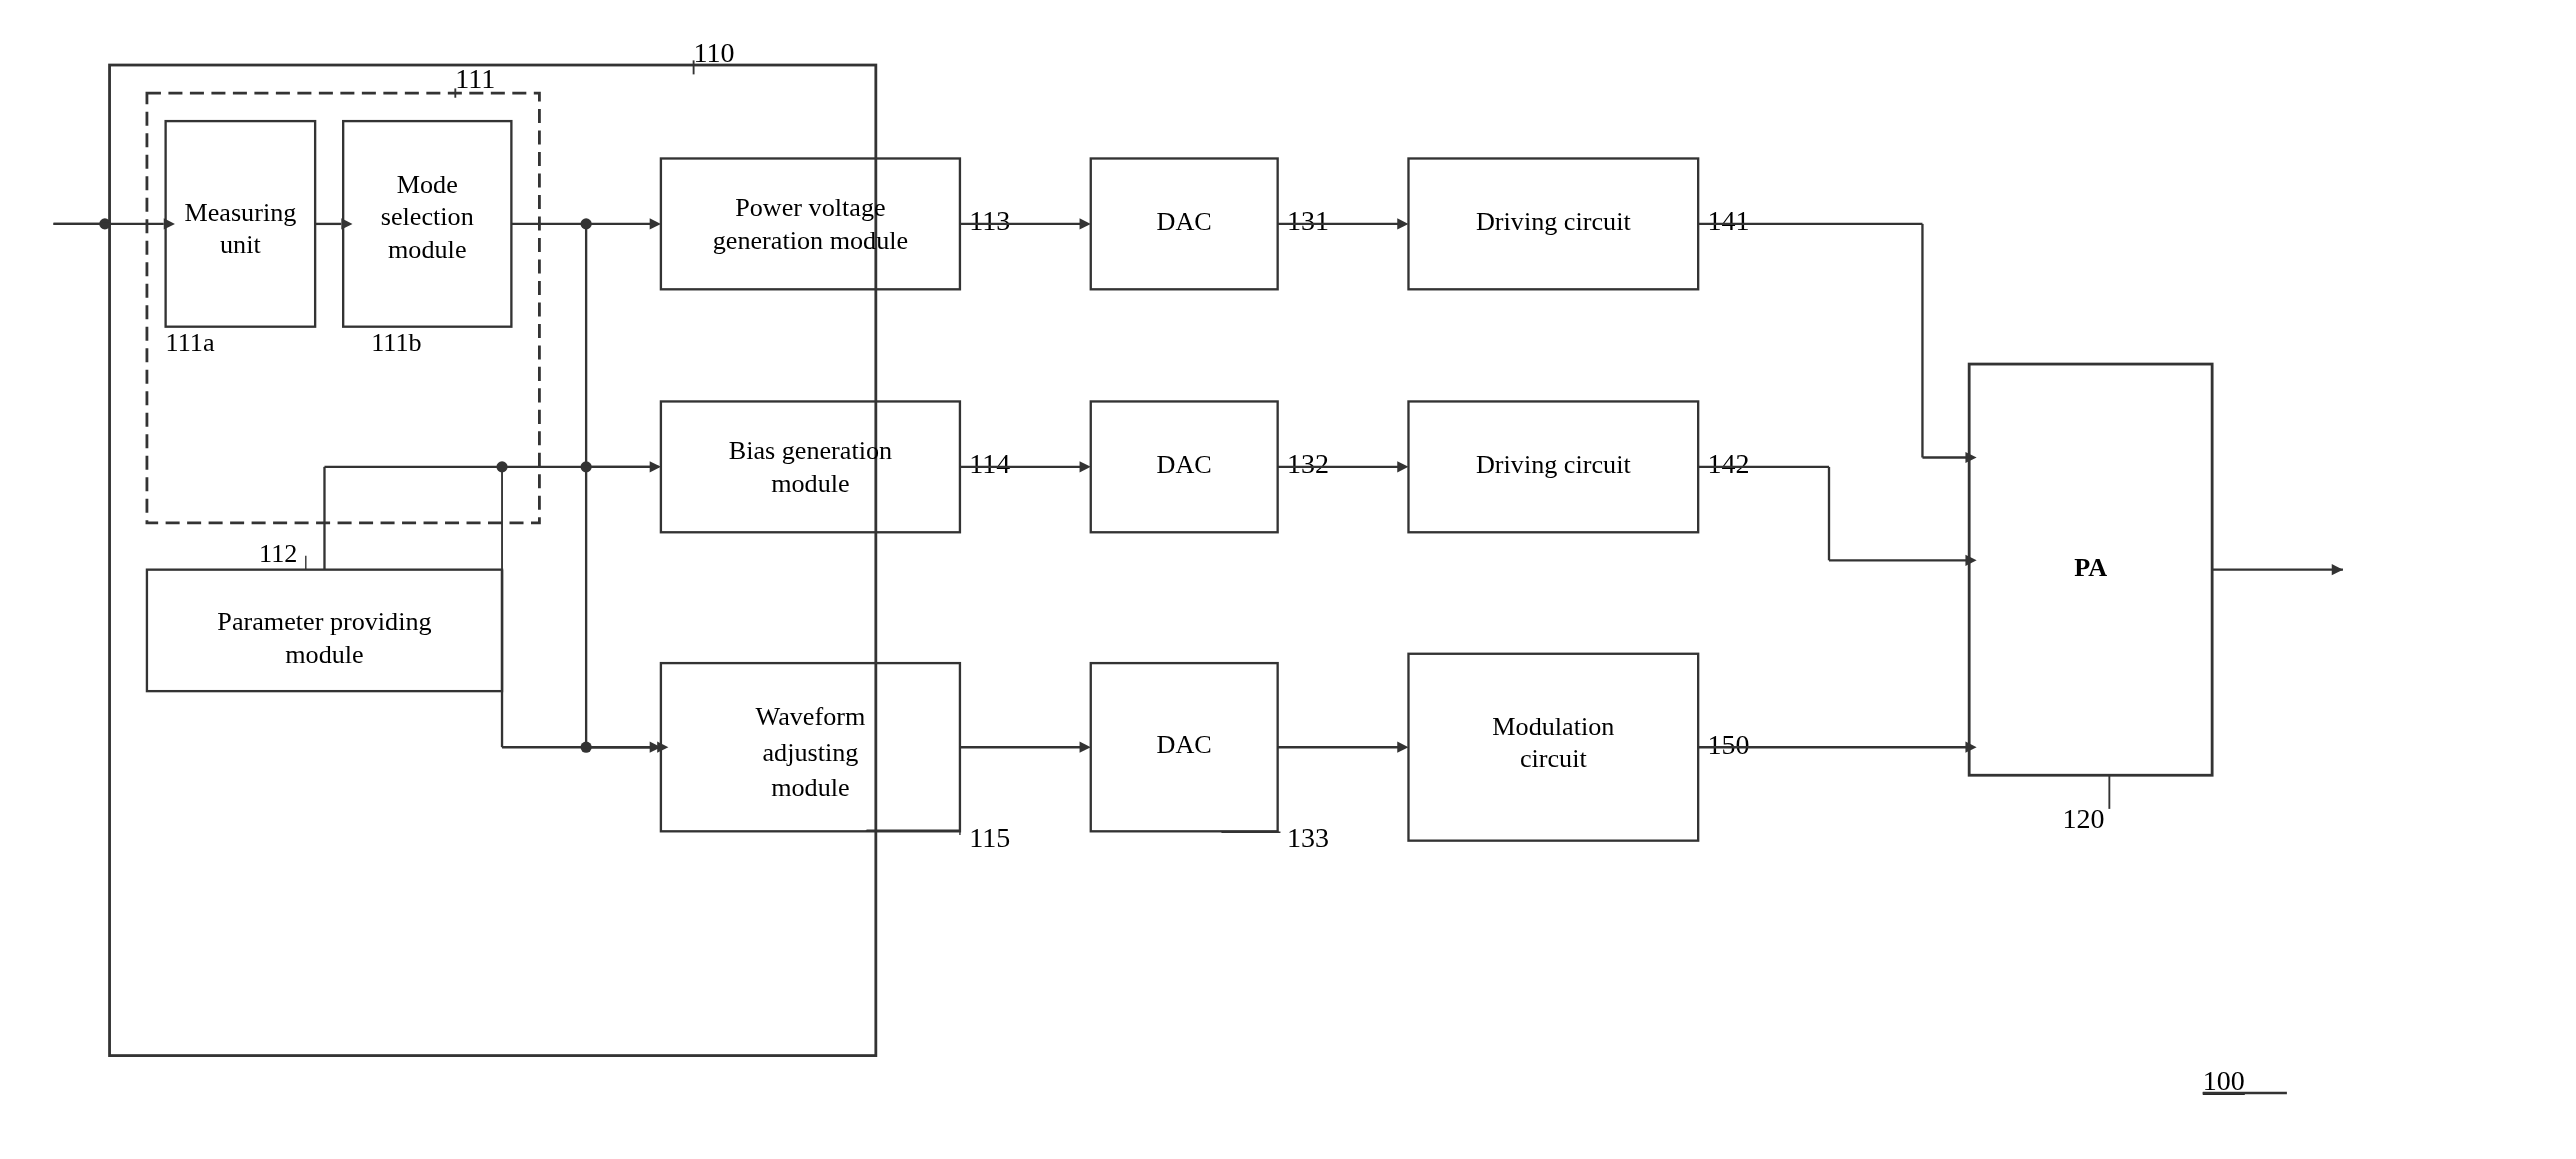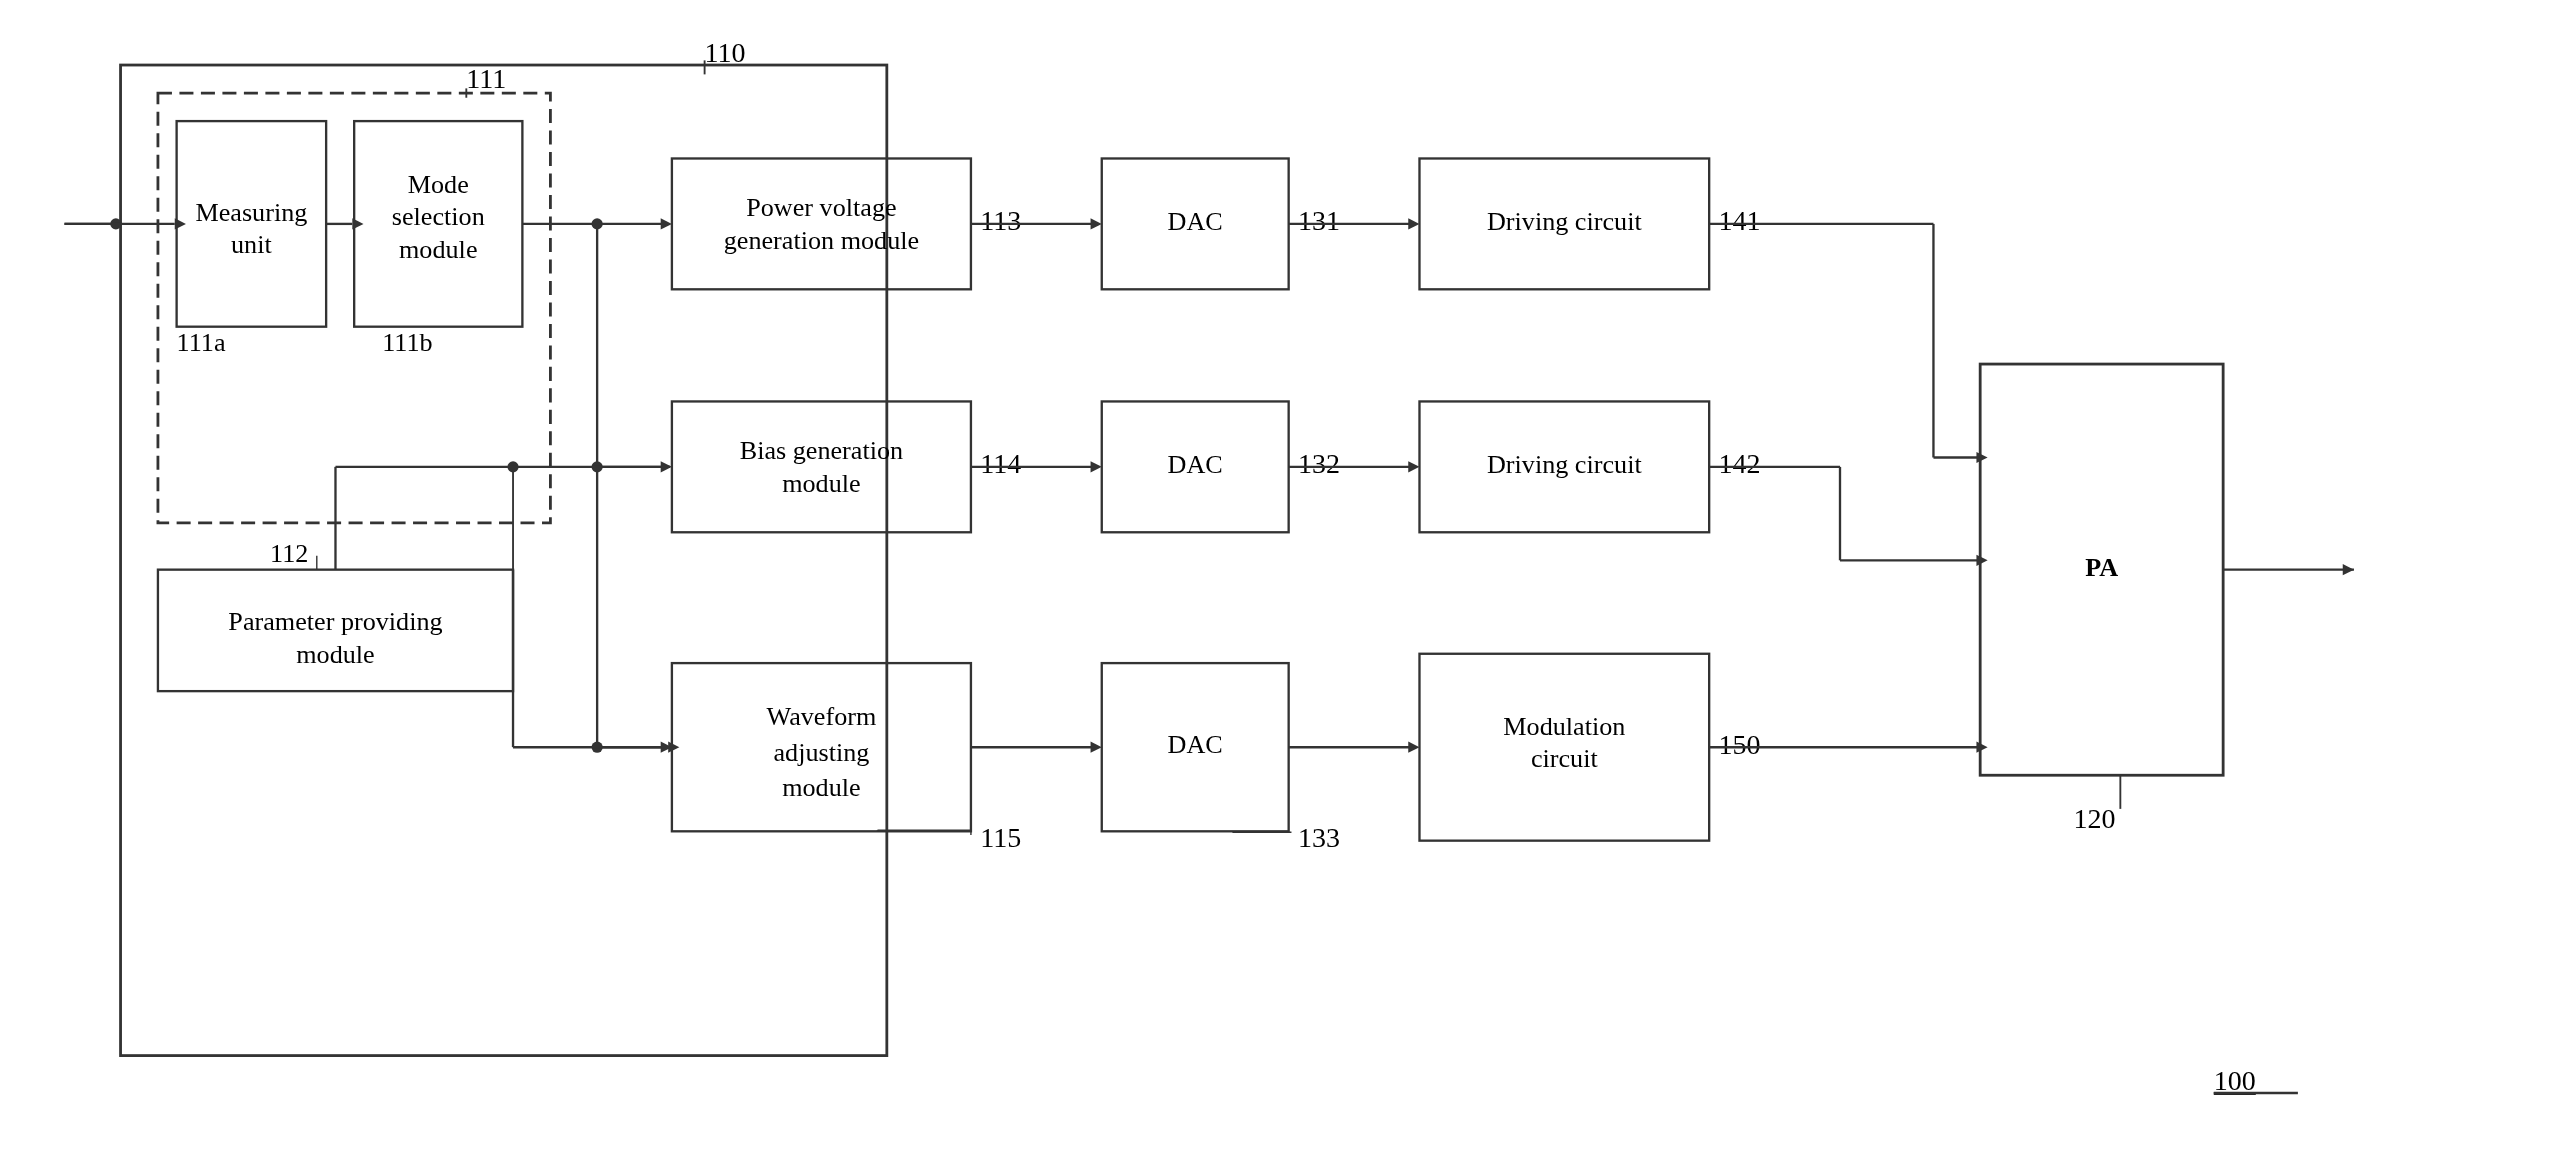--- a/index.html
+++ b/index.html
@@ -7,21 +7,21 @@
       background: #fff;
       font-family: 'Times New Roman', Times, serif;
       width: 2576px;
       height: 1159px;
       overflow: hidden;
       position: relative;
     }
     .diagram-container {
       position: absolute;
       top: 37px;
-      left: 64px;
+      left: 53px;
       width: 2468px;
       height: 1084px;
     }
     svg {
       width: 100%;
       height: 100%;
     }
     .box-text {
       font-family: 'Times New Roman', Times, serif;
       font-size: 28px;

